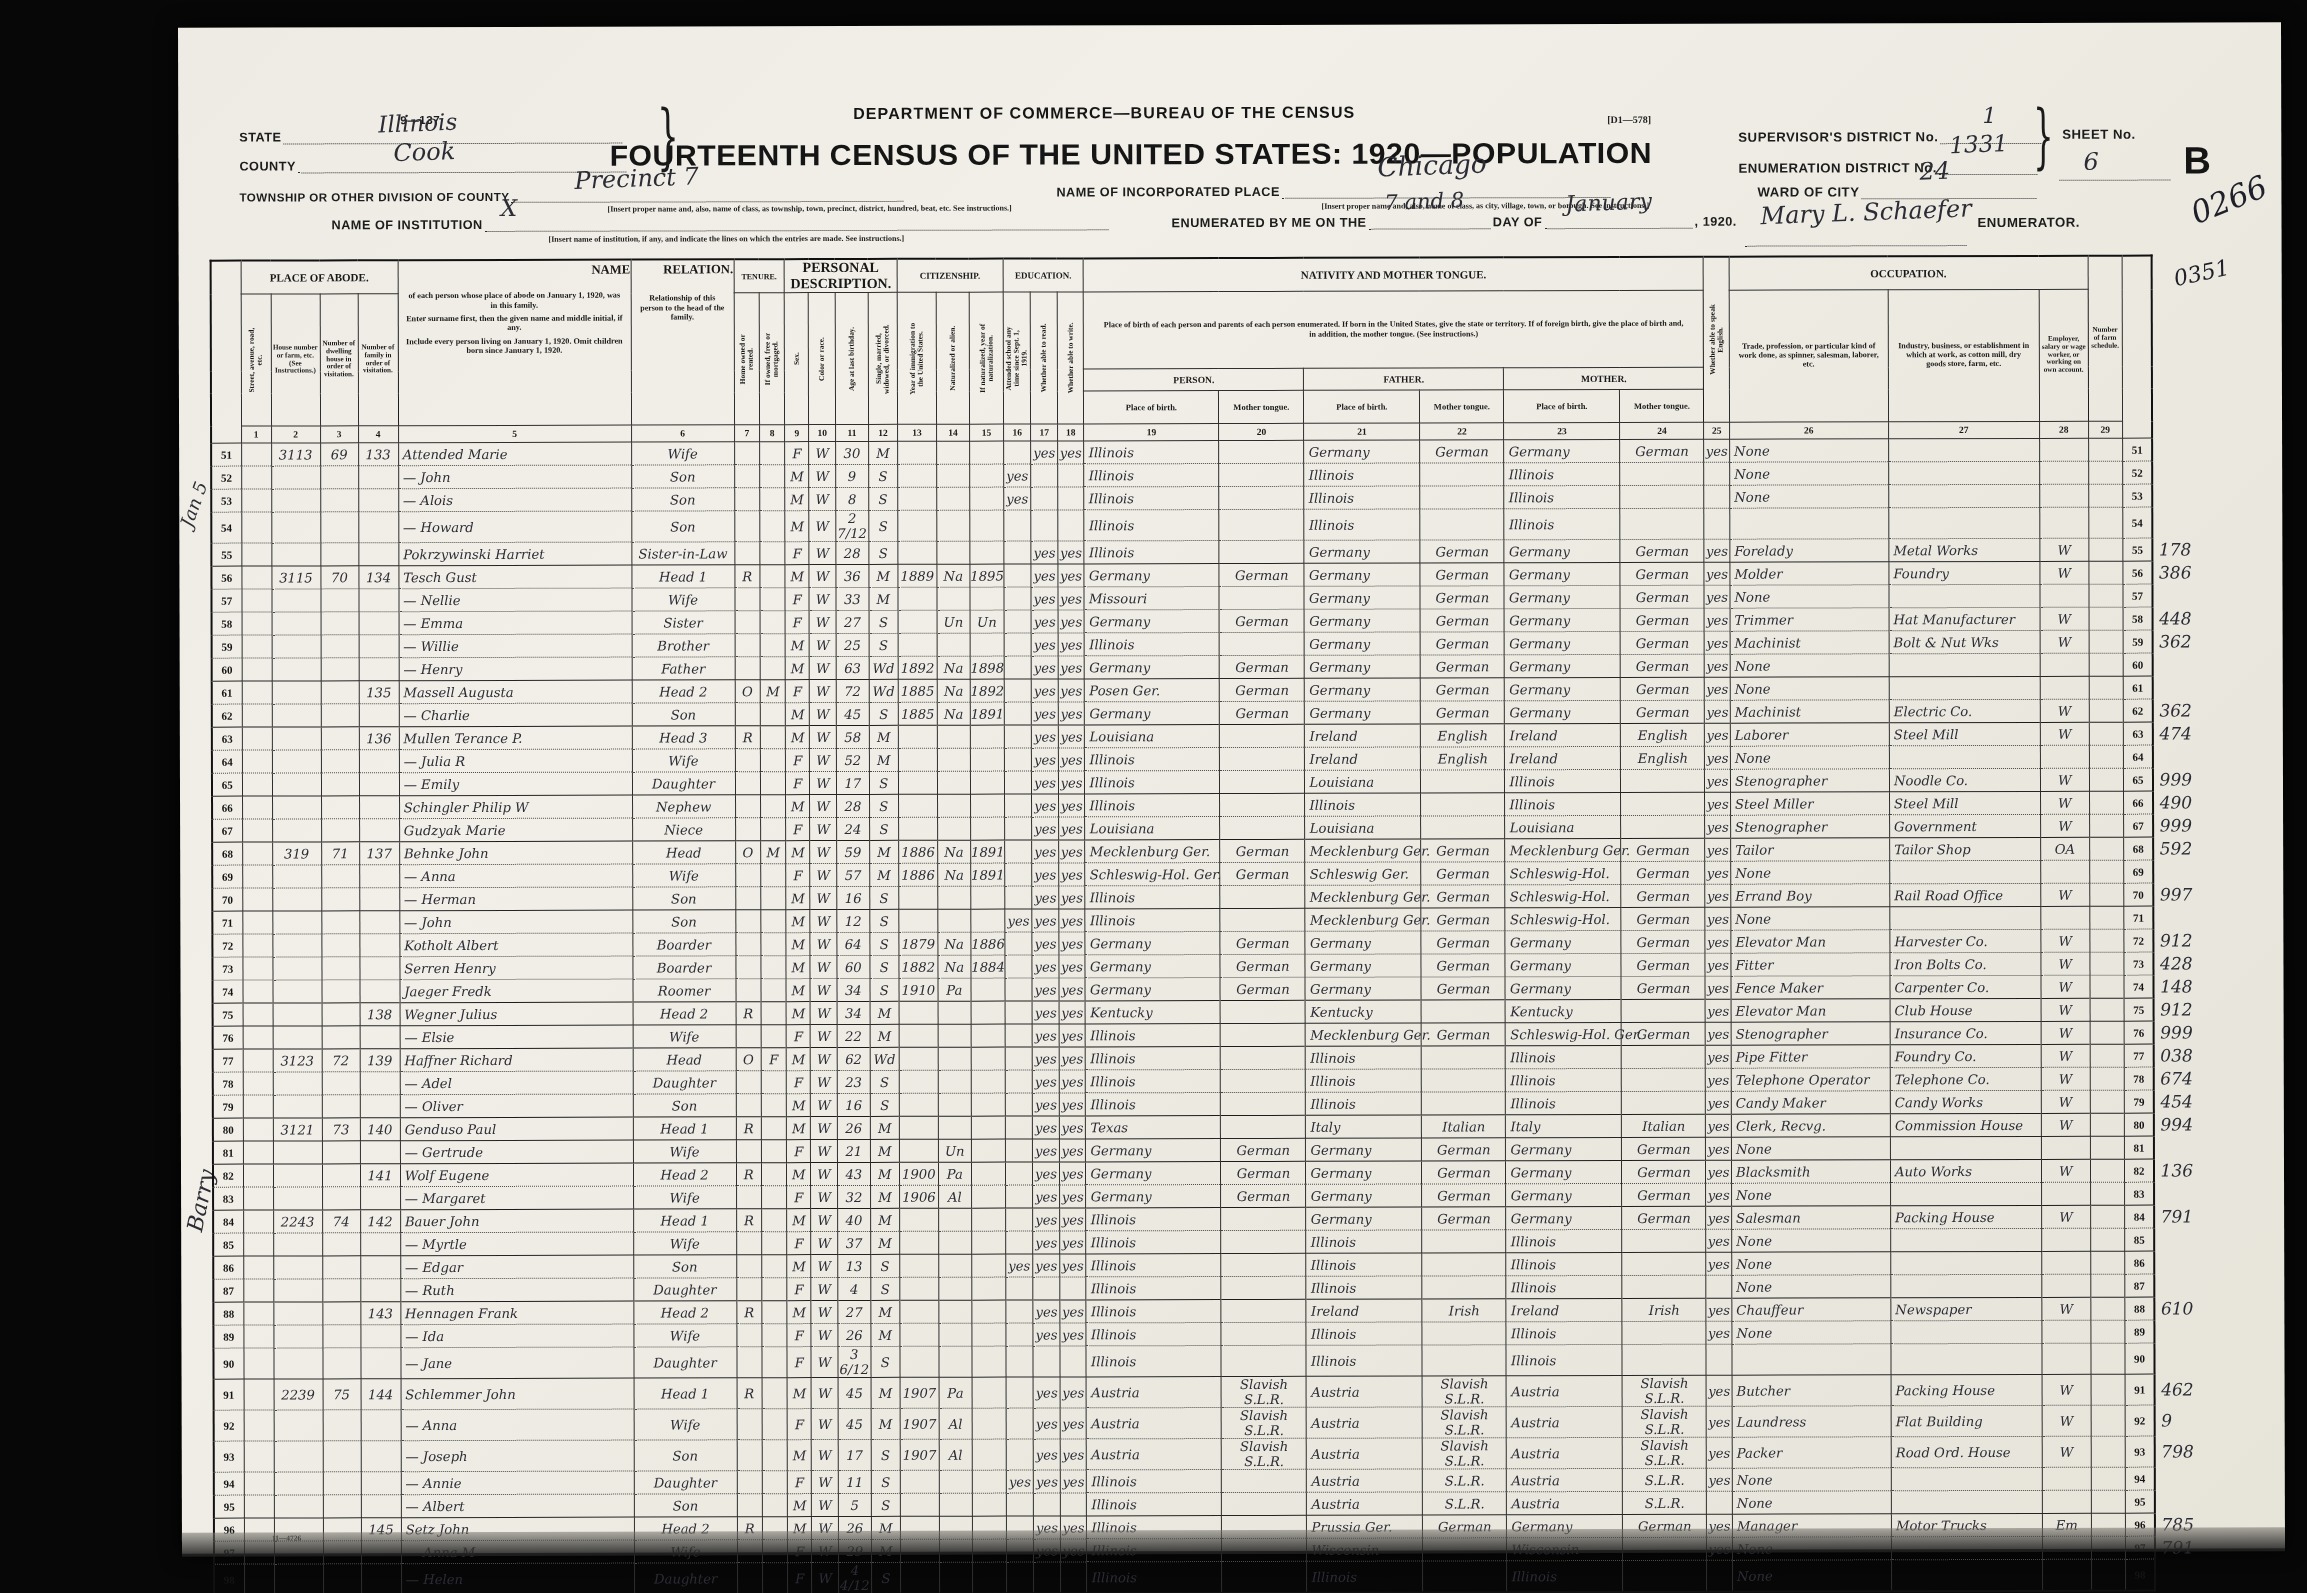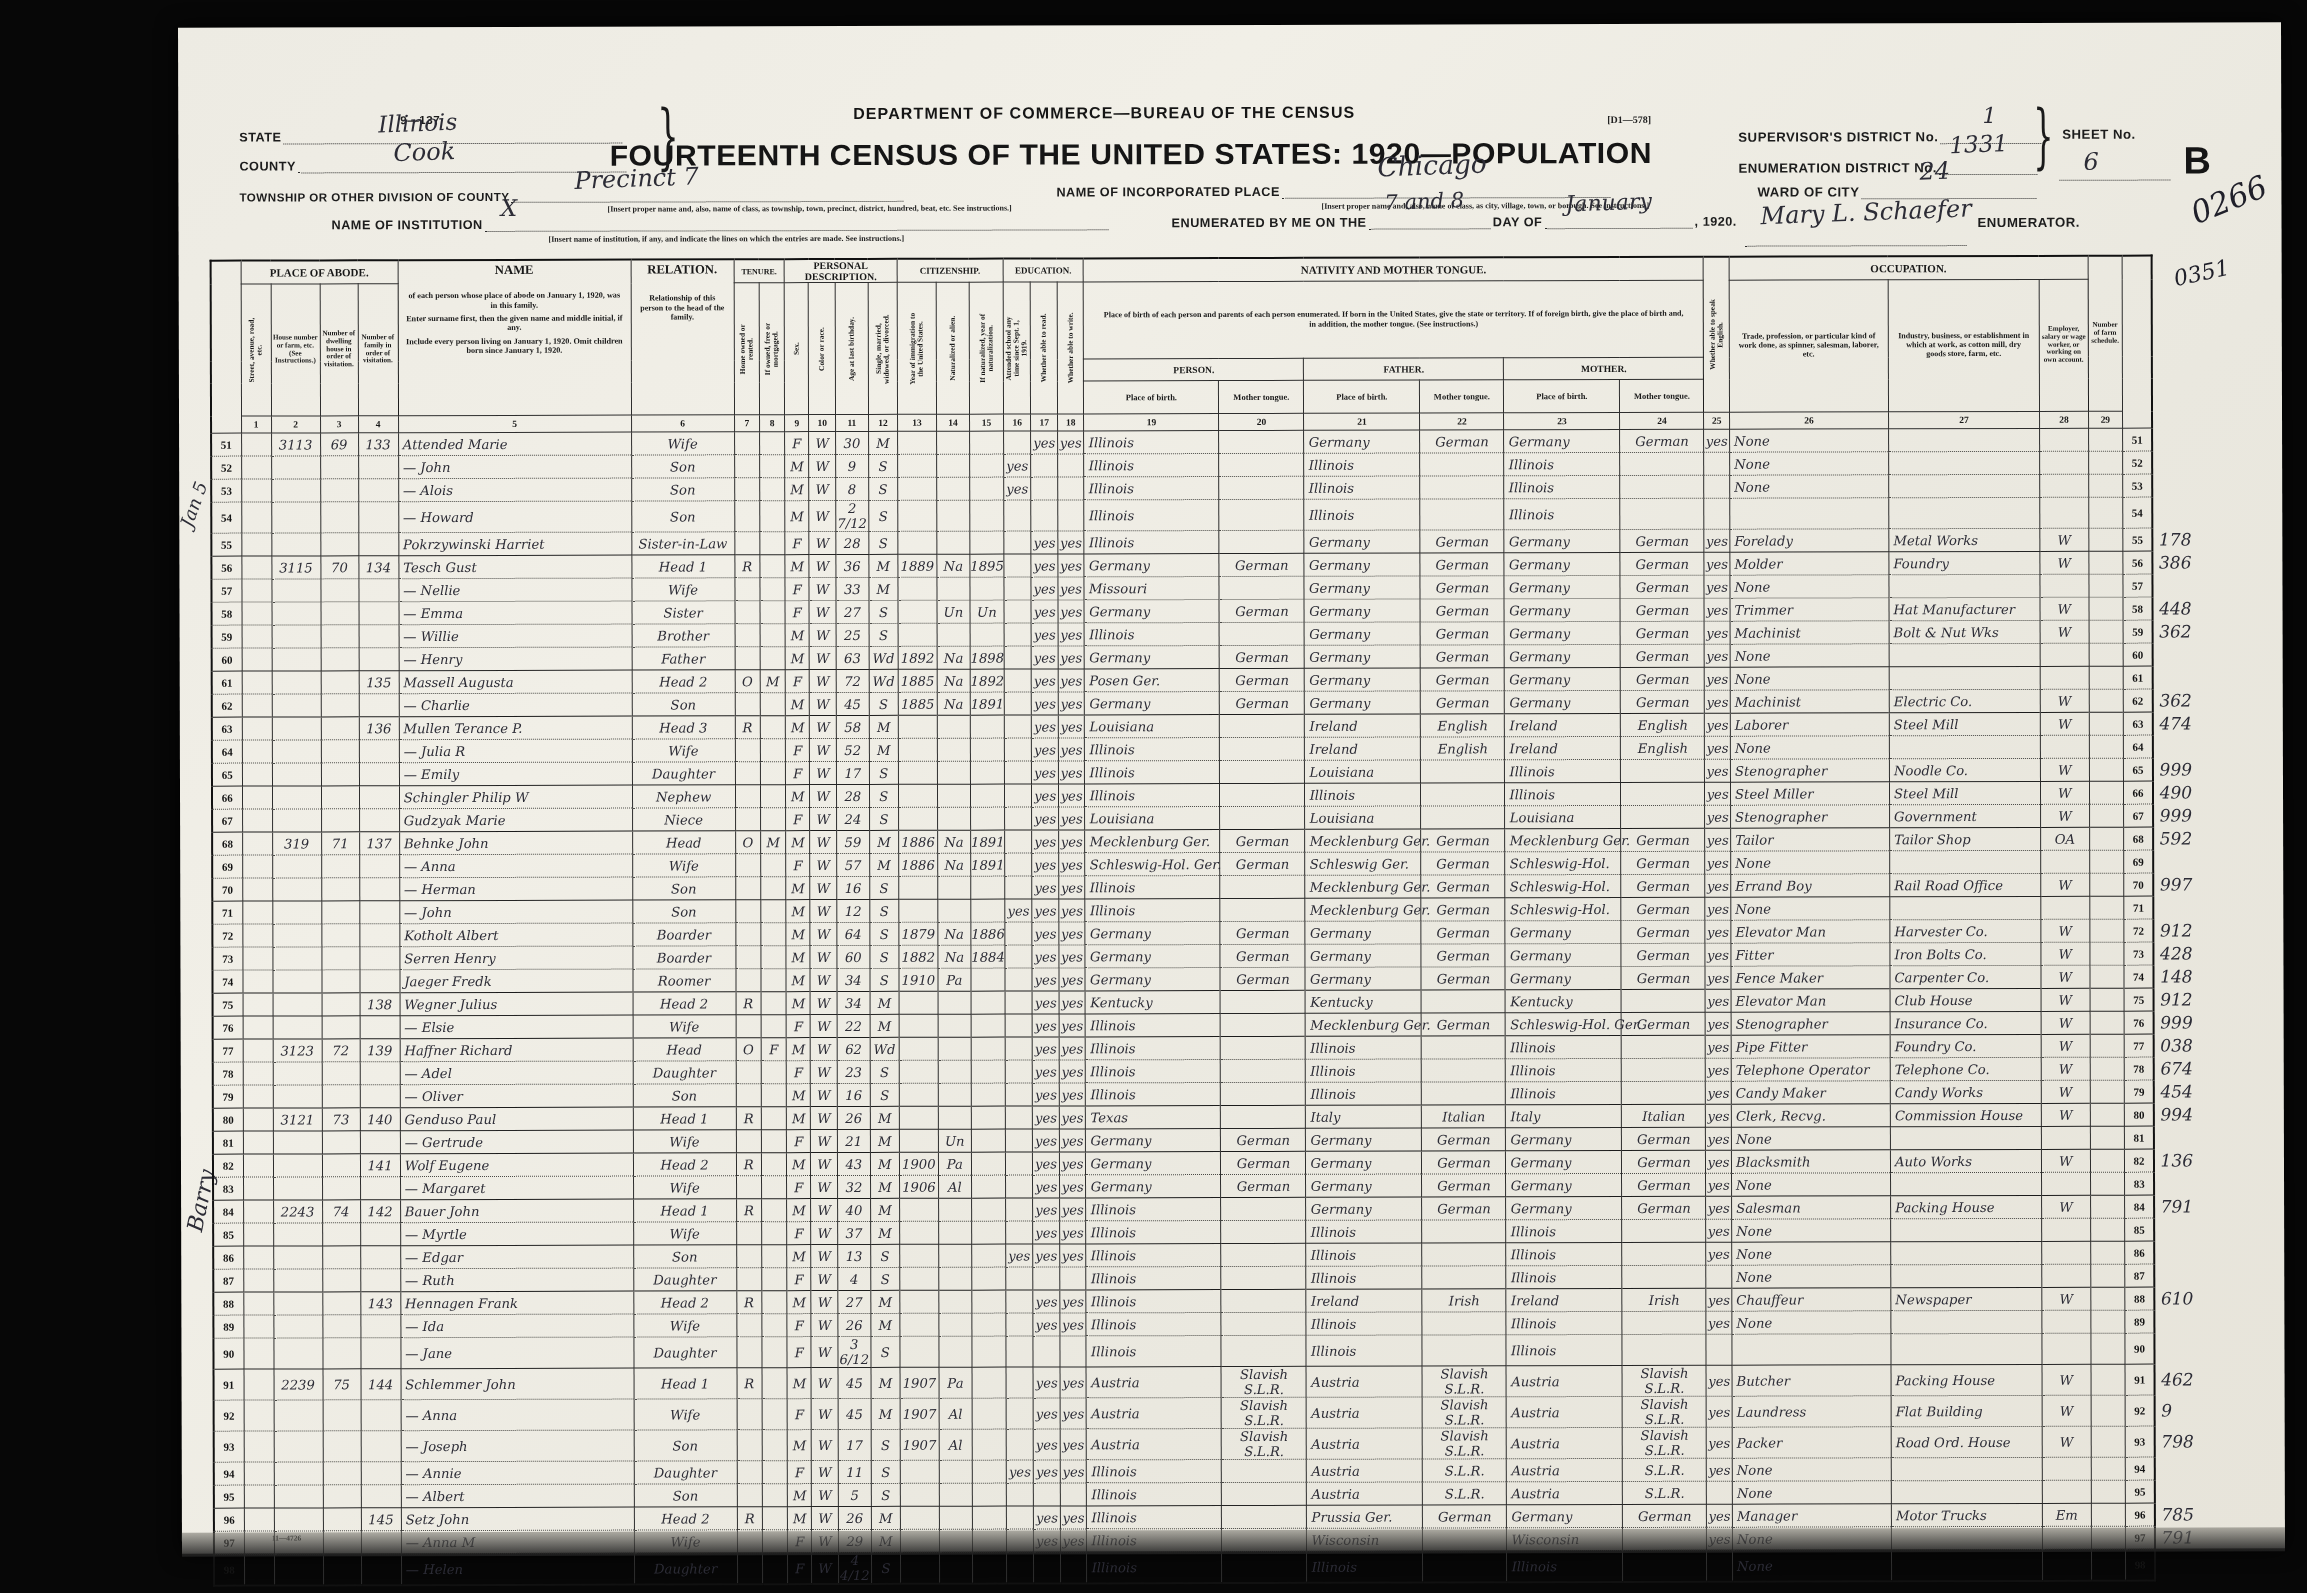--- a/index.html
+++ b/index.html
@@ -40,21 +40,21 @@
   .gl{border-left:1.6px solid #1d1d1d !important;}
   .gm{border-left:1.1px solid #242424 !important;}
   td.marg,th.marg{border:none !important;background:transparent;font-size:17px;text-align:left;
      padding-left:5.3px;white-space:nowrap;}
   .rn-l{border-left:2.1px solid #111 !important;}
   .rn-r{border-right:2.1px solid #111 !important;}
   thead tr.h1 th{border-top:2.1px solid #111;}
   tbody tr:last-child td{border-bottom:2.1px solid #111;}
   tbody tr:last-child td.marg{border-bottom:none !important;}
   .namecell{vertical-align:top;padding-top:2.1px;}
-  .nmt{font-size:12.7px;font-weight:bold;text-align:center;margin-bottom:13px;}
+  .nmt{font-size:12.7px;font-weight:bold;text-align:right;margin-bottom:13px;}
   .nmd{font-size:8.2px;font-weight:bold;text-align:center;padding:0 7.4px;margin-top:4px;line-height:1.15;}
   .reld{font-size:8px;font-weight:bold;text-align:center;padding:0 8.5px;margin-top:16px;line-height:1.2;}
   .natd{font-size:8px;font-weight:bold;text-align:center;padding:1.1px 16px;line-height:1.25;vertical-align:top;}
   .stamp{font-family:"DejaVu Serif",serif;font-style:italic;color:#20202a;}
 </style>
 </head>
 <body>
 
 <div class="paper">
 
@@ -192,21 +192,21 @@
           <div class="nmt">NAME</div>
           <div class="nmd">of each person whose place of abode on January 1, 1920, was in this family.</div>
           <div class="nmd">Enter surname first, then the given name and middle initial, if any.</div>
           <div class="nmd">Include every person living on January 1, 1920.  Omit children born since January 1, 1920.</div>
         </th>
         <th class="namecell gl" rowspan="4">
           <div class="nmt">RELATION.</div>
           <div class="reld">Relationship of this person to the head of the family.</div>
         </th>
         <th class="grp gl" colspan="2" style="font-size:8px;">TENURE.</th>
-        <th class="grp gl" colspan="4" style="font-size:10px;margin-left:12px;">PERSONAL DESCRIPTION.</th>
+        <th class="grp gl" colspan="4" style="font-size:14px;margin-left:12px;">PERSONAL DESCRIPTION.</th>
         <th class="grp gl" colspan="3" style="font-size:9px;">CITIZENSHIP.</th>
         <th class="grp gl" colspan="3" style="font-size:9px;">EDUCATION.</th>
         <th class="grp gl" colspan="6">NATIVITY AND MOTHER TONGUE.</th>
         <th class="vert gl" rowspan="4">
             <div>Whether able to speak English.</div>
           </th>
         <th class="grp gl" colspan="3">OCCUPATION.</th>
         <th class="smallh gl" rowspan="4">Number of farm schedule.</th>
         <th class="rn rn-r" rowspan="5"></th>
         <th class="marg" rowspan="5"></th>

